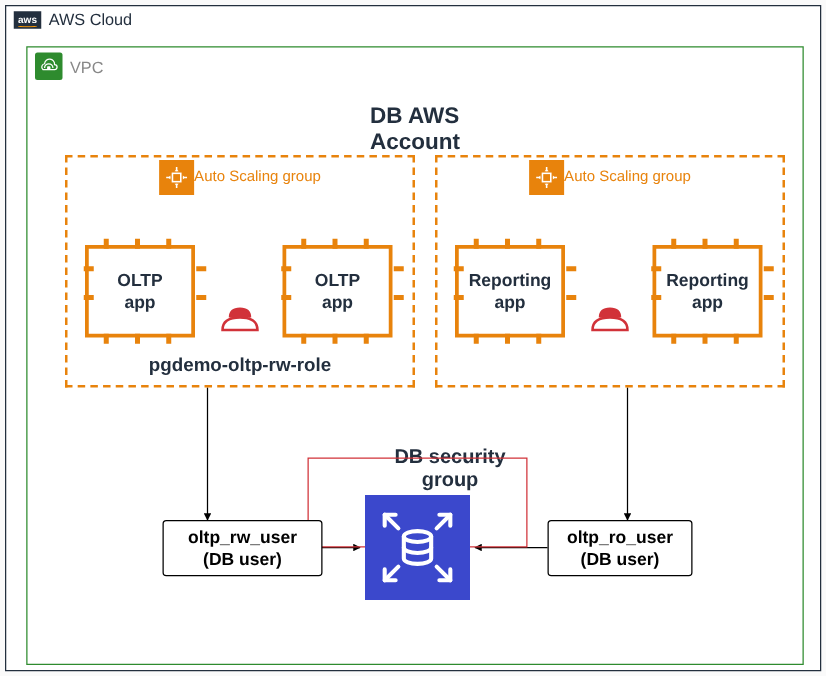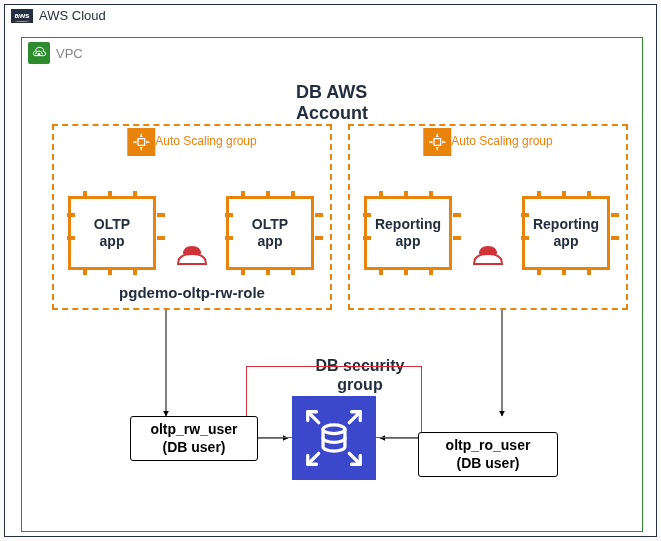--- a/index.html
+++ b/index.html
@@ -190,21 +190,21 @@
     border: 1px solid #000;
     background: #fff;
     padding: 4px 8px;
     text-align: center;
     font-size: 14px;
     color: #000;
     line-height: 1.25;
     border-radius: 3px;
   }
   .user-left { top: 378px; left: 80px; width: 128px; margin-left: 28px; }
-  .user-right { top: 378px; left: 396px; width: 140px; margin-top: 16px; }
+  .user-right { top: 378px; left: 416px; width: 116px; }
 
   svg.connector {
     position: absolute;
     top: 0; left: 0;
     width: 622px; height: 495px;
     pointer-events: none;
   }
 </style>
 </head>
 <body>

